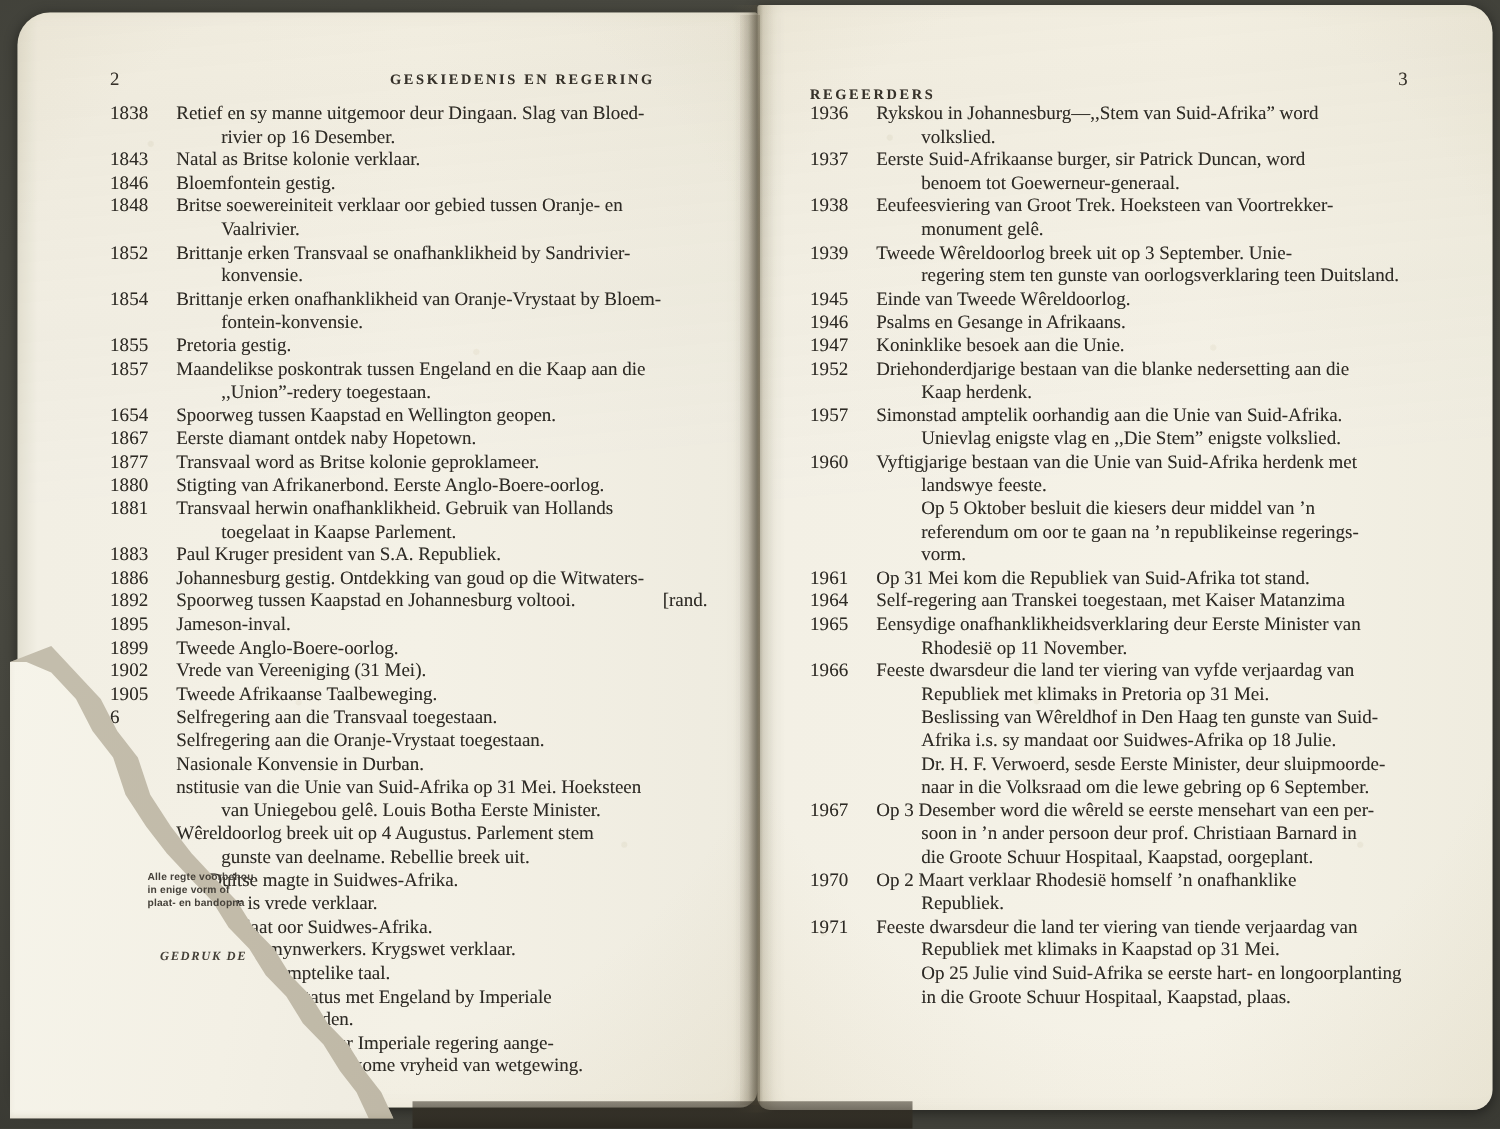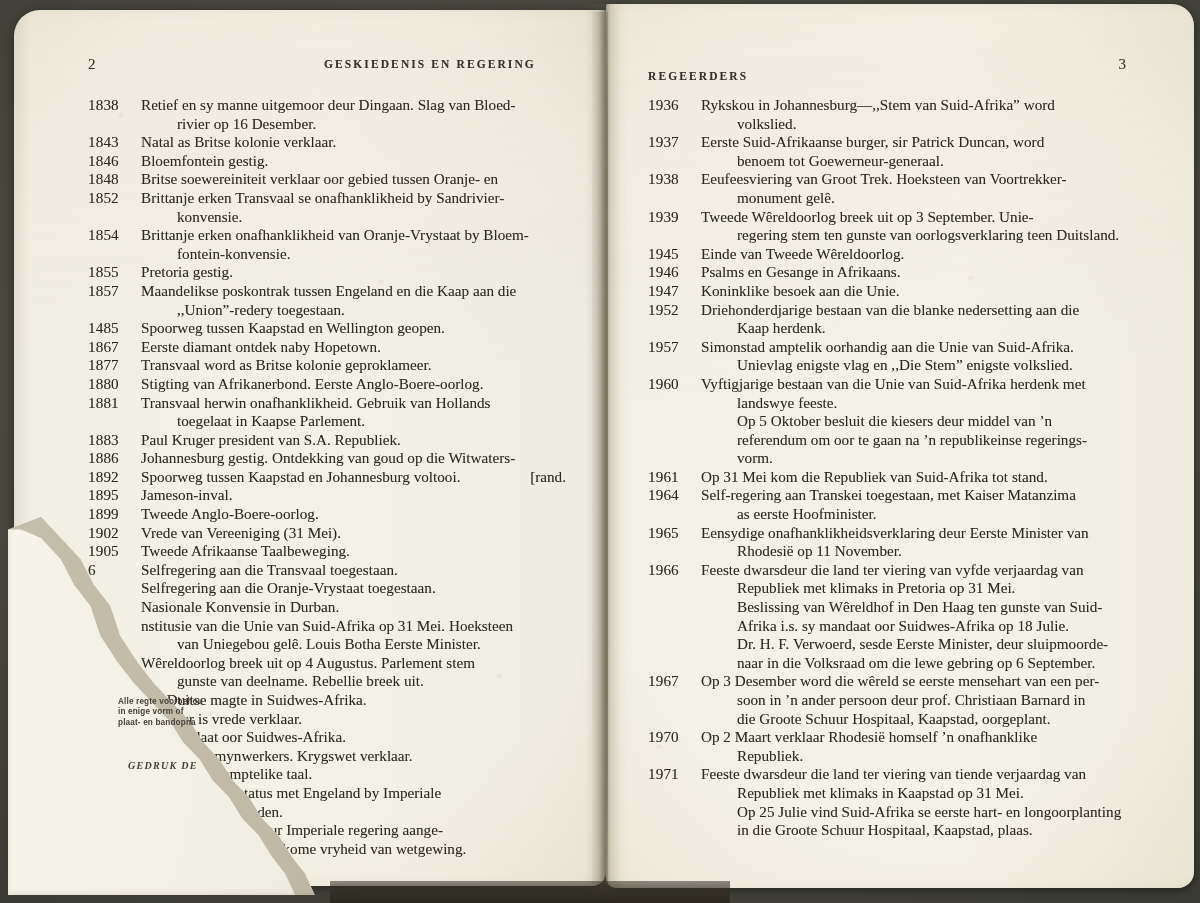--- a/index.html
+++ b/index.html
@@ -123,25 +123,25 @@
   .running-head {
     position: relative;
     height: 26px;
     font-size: 11.5px;
     letter-spacing: 2.1px;
     font-weight: 700;
     color: #37332c;
     white-space: nowrap;
   }
   .rh-left  .folio { position: absolute; left: 0;  top: 0; font-size: 15px; letter-spacing: 0; font-weight: 400; }
-  .rh-left  .title { position: absolute; left: 236px; top: 2px; }
+  .rh-left  .title { position: absolute; left: 224px; top: 2px; }
   .rh-right .folio { position: absolute; right: 0; top: 0; font-size: 15px; letter-spacing: 0; font-weight: 400; }
   .rh-right .title { position: absolute; left: 0;  top: 14px; }
 
-  .entries { margin-top: 14px; }
+  .entries { }
 
   .entry {
     position: relative;
     display: flex;
     align-items: flex-start;
     margin-bottom: 0;
     line-height: 18.6px;
     font-size: 15.2px;
   }
   .year {
@@ -304,20 +304,21 @@
         <div class="entry">
           <span class="year">1846</span>
           <span class="body">
             <span class="first solo">Bloemfontein gestig.</span>
           </span>
         </div>
         <div class="entry">
           <span class="year">1848</span>
           <span class="body">
             <span class="first">Britse soewereiniteit verklaar oor gebied tussen Oranje- en</span>
+            <span class="cont last">Vaalrivier.</span>
           </span>
         </div>
         <div class="entry">
           <span class="year">1852</span>
           <span class="body">
             <span class="first">Brittanje erken Transvaal se onafhanklikheid by Sandrivier-</span>
             <span class="cont last">konvensie.</span>
           </span>
         </div>
         <div class="entry">
@@ -334,21 +335,21 @@
           </span>
         </div>
         <div class="entry">
           <span class="year">1857</span>
           <span class="body">
             <span class="first">Maandelikse poskontrak tussen Engeland en die Kaap aan die</span>
             <span class="cont last">,,Union”-redery toegestaan.</span>
           </span>
         </div>
         <div class="entry">
-          <span class="year">1485</span>
+          <span class="year">1654</span>
           <span class="body">
             <span class="first solo">Spoorweg tussen Kaapstad en Wellington geopen.</span>
           </span>
         </div>
         <div class="entry">
           <span class="year">1867</span>
           <span class="body">
             <span class="first solo">Eerste diamant ontdek naby Hopetown.</span>
           </span>
         </div>
@@ -582,21 +583,20 @@
         <div class="entry">
           <span class="year">1961</span>
           <span class="body">
             <span class="first solo">Op 31 Mei kom die Republiek van Suid-Afrika tot stand.</span>
           </span>
         </div>
         <div class="entry">
           <span class="year">1964</span>
           <span class="body">
             <span class="first">Self-regering aan Transkei toegestaan, met Kaiser Matanzima</span>
-            <span class="cont last">as eerste Hoofminister.</span>
           </span>
         </div>
         <div class="entry">
           <span class="year">1965</span>
           <span class="body">
             <span class="first">Eensydige onafhanklikheidsverklaring deur Eerste Minister van</span>
             <span class="cont last">Rhodesië op 11 November.</span>
           </span>
         </div>
         <div class="entry">

